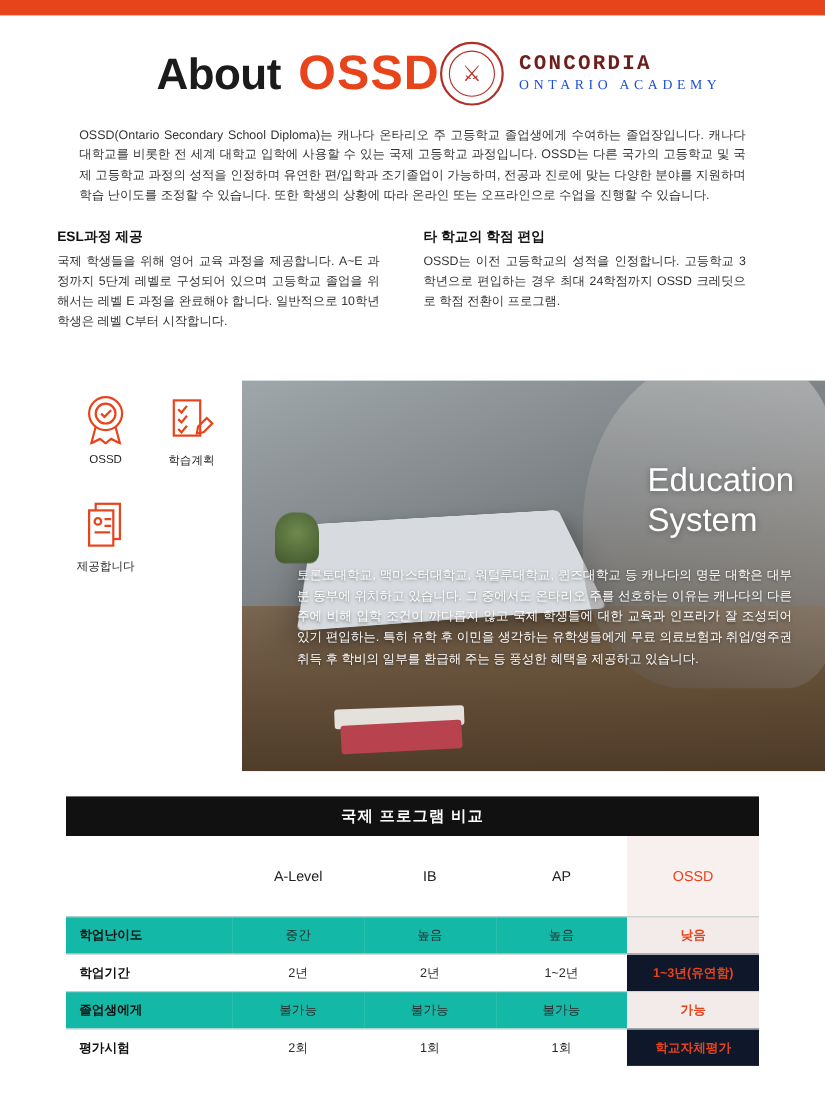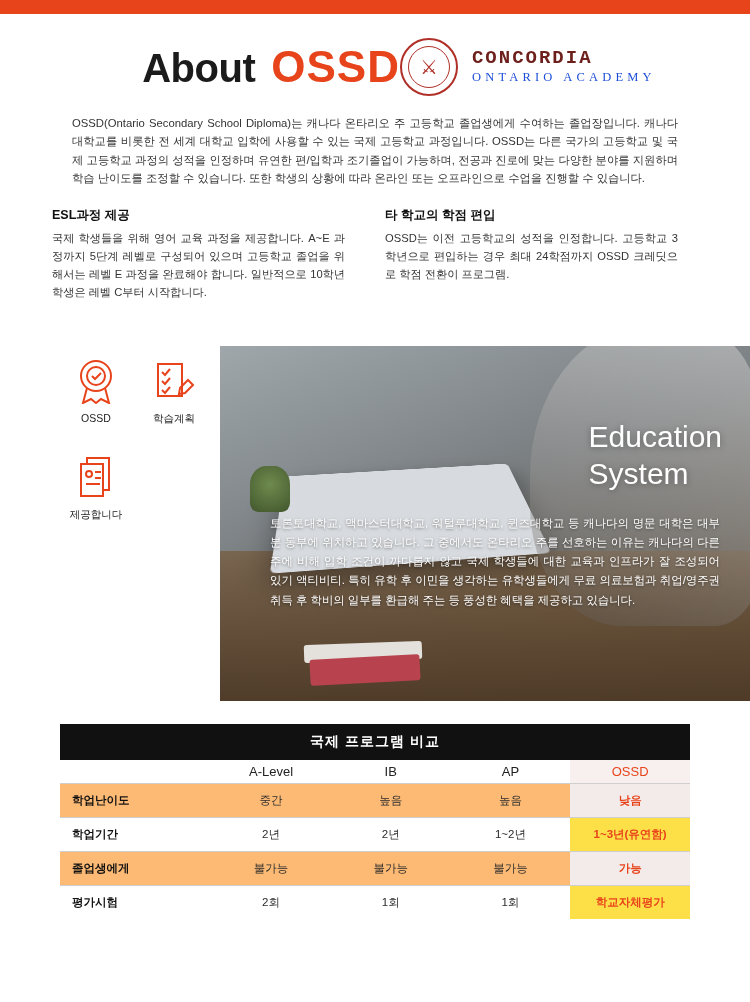--- a/index.html
+++ b/index.html
@@ -257,42 +257,42 @@
     font-size: 11.5px;
   }
   table th, table td {
     text-align: center;
     padding: 9px 2px;
   }
   table thead th {
     font-size: 13px;
     font-weight: normal;
     color: #222;
-    padding: 4px 2px;
+    padding: 29px 2px;
   }
   table thead th.ossd-col {
     color: #e8441c;
     background: #f7f0ee;
   }
   table tbody tr {
     border-top: 1px solid #cfcfcf;
   }
   table tbody td:first-child {
     text-align: left;
     padding-left: 12px;
     font-weight: bold;
     color: #111;
   }
   table tbody td.ossd-col {
     color: #e8441c;
     font-weight: bold;
-    background: #fde047;
+    background: #0f172a;
   }
   .row-shade {
-    background: #fdba74;
+    background: #14b8a6;
   }
   .row-shade td.ossd-col {
     background: #f3ebe9;
   }
 </style>
 </head>
 <body>
 
 <div class="topbar"></div>
 
@@ -378,21 +378,21 @@
     <div class="desk"></div>
     <div class="laptop"></div>
     <div class="plant"></div>
     <div class="book2"></div>
     <div class="book1"></div>
     <div class="person"></div>
     <div class="photo-overlay-title">
       <div>Education</div>
       <div>System</div>
     </div>
-    <div class="photo-text-box">토론토대학교, 맥마스터대학교, 워털루대학교, 퀸즈대학교 등 캐나다의 명문 대학은 대부분 동부에 위치하고 있습니다. 그 중에서도 온타리오 주를 선호하는 이유는 캐나다의 다른 주에 비해 입학 조건이 까다롭지 않고 국제 학생들에 대한 교육과 인프라가 잘 조성되어 있기 액티비티. 특히 유학 후 이민을 생각하는 유학생들에게 무료 의료보험과 취업/영주권 취득 후 학비의 일부를 환급해 주는 등 풍성한 혜택을 제공하고 있습니다.</div>
+    <div class="photo-text-box">토론토대학교, 맥마스터대학교, 워털루대학교, 퀸즈대학교 등 캐나다의 명문 대학은 대부분 동부에 위치하고 있습니다. 그 중에서도 온타리오 주를 선호하는 이유는 캐나다의 다른 주에 비해 입학 조건이 까다롭지 않고 국제 학생들에 대한 교육과 인프라가 잘 조성되어 있기 편입하는. 특히 유학 후 이민을 생각하는 유학생들에게 무료 의료보험과 취업/영주권 취득 후 학비의 일부를 환급해 주는 등 풍성한 혜택을 제공하고 있습니다.</div>
   </div>
 </div>
 
 <div class="table-wrap">
   <div class="table-title">국제 프로그램 비교</div>
   <table>
     <thead>
       <tr>
         <th style="width:24%"></th>
         <th style="width:19%">A-Level</th>

